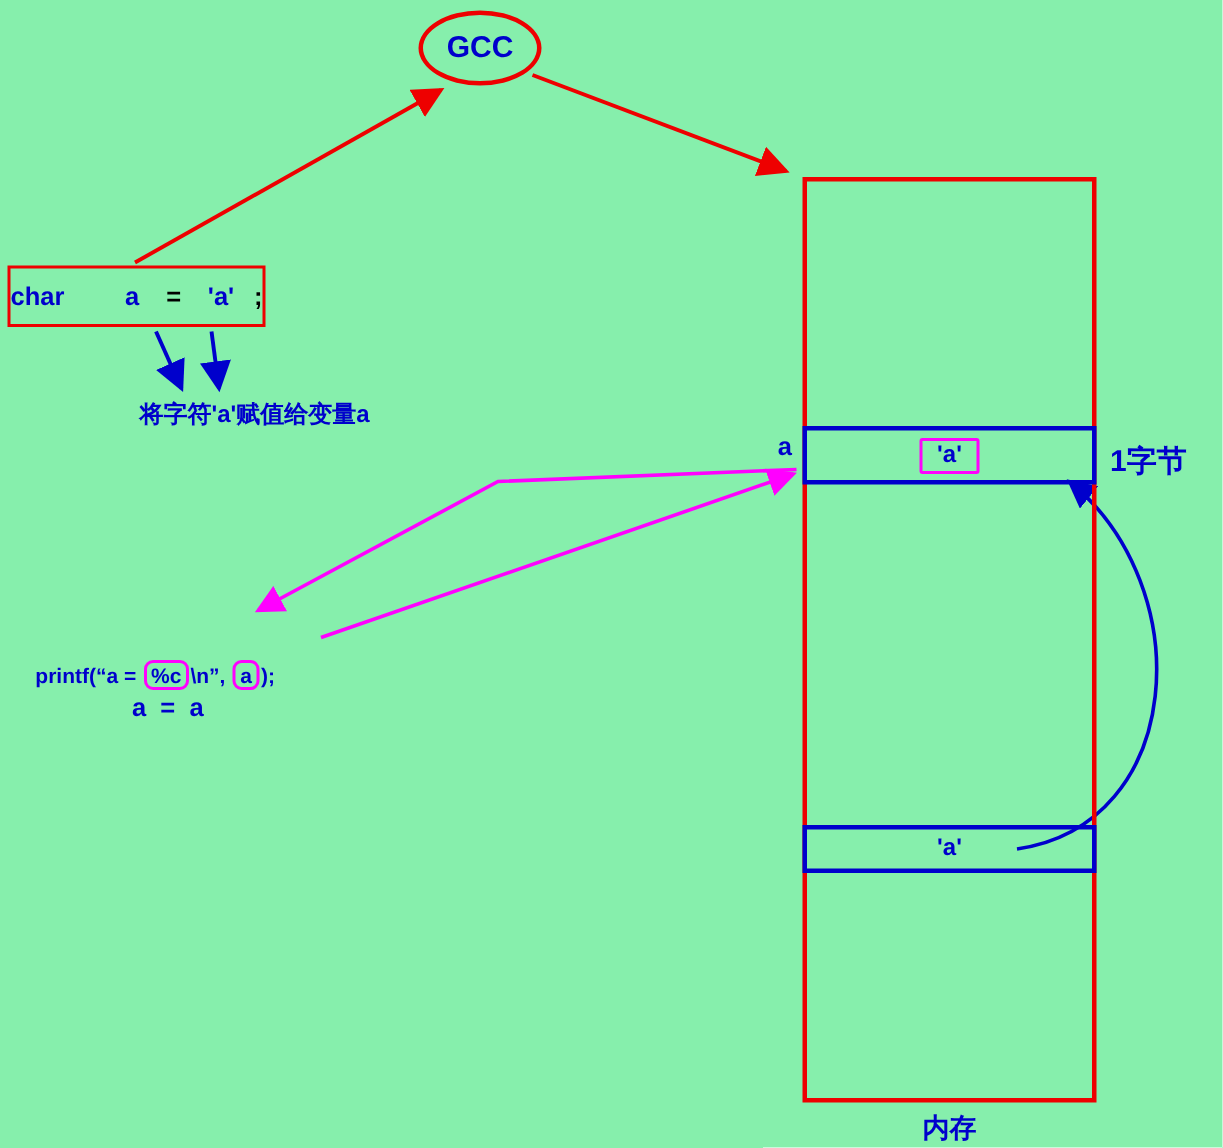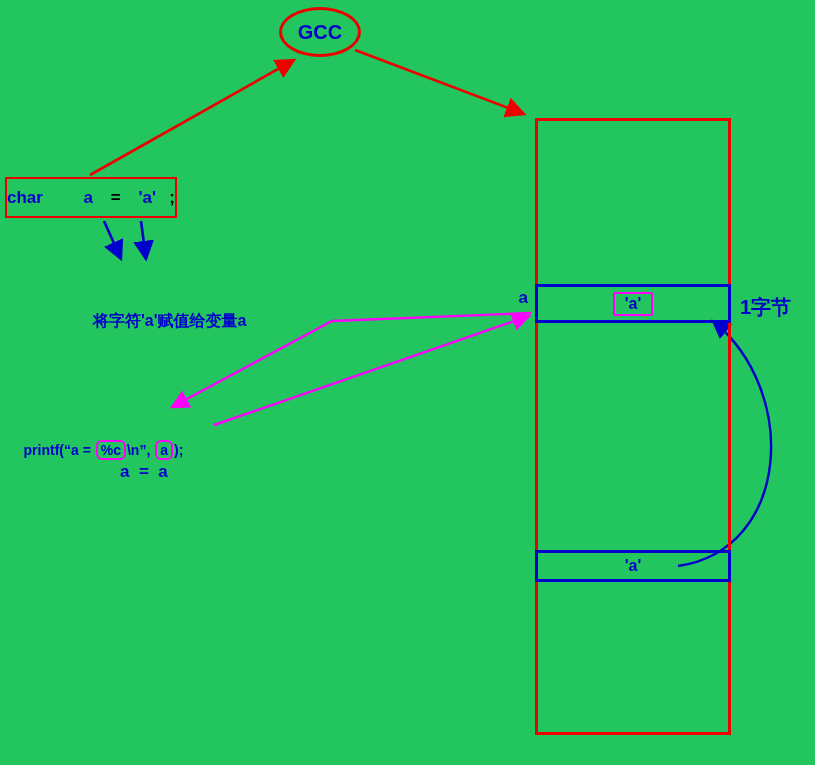--- a/index.html
+++ b/index.html
@@ -1,19 +1,19 @@
 <!DOCTYPE html>
 <html><head>
 <meta charset="utf-8">
 <style>
   html,body{margin:0;padding:0;background:#ffffff;}
   .stage{
     position:relative;
     width:815px;height:765px;
-    background:#22c55e;
+    background:#86efac;
     font-family:"Liberation Sans", sans-serif;
     overflow:hidden;
   }
   .abs{position:absolute;}
   svg.overlay{position:absolute;left:0;top:0;pointer-events:none;}
 
   .gcc-ellipse{
     left:279px;top:7px;width:82px;height:50px;
     border:3px solid #ee0000;border-radius:50%;
     display:flex;align-items:center;justify-content:center;
@@ -25,21 +25,21 @@
     left:5px;top:177px;width:172px;height:41px;
     border:2px solid #ee0000;box-sizing:border-box;
     display:flex;align-items:center;justify-content:space-between;
     font-size:17px;font-weight:bold;white-space:pre;
   }
   .tok-blue{color:#0000cc;}
   .tok-black{color:#000000;}
 
   .annotation{
     left:93px;top:266px;
-    color:#0000cc;font-weight:bold;font-size:16px;margin-top:45px;
+    color:#0000cc;font-weight:bold;font-size:16px;
   }
 
   .mem-rect{
     left:535px;top:118px;width:196px;height:617px;
     border:3px solid #ee0000;box-sizing:border-box;
   }
   .mem-row-top{
     left:535px;top:284px;width:196px;height:39px;
     border:3px solid #0000cc;box-sizing:border-box;
     display:flex;align-items:center;justify-content:center;
@@ -73,21 +73,21 @@
     color:#0000cc;font-weight:bold;font-size:14px;white-space:pre;
   }
   .fmt-box{
     display:inline-block;
     border:2px solid #ff00ff;border-radius:6px;
     padding:0 3px;margin:0 1px;
     color:#0000cc;
   }
   .output-line{
     left:88px;top:462px;
-    color:#0000cc;font-weight:bold;font-size:17px;white-space:pre;margin-left:32px;
+    color:#0000cc;font-weight:bold;font-size:17px;white-space:pre;
   }
 </style>
 </head>
 <body>
 
 <div class="stage">
 
   <svg class="overlay" width="815" height="765" viewBox="0 0 815 765">
     <defs>
       <marker id="head-red" markerWidth="9" markerHeight="8" refX="7" refY="4" orient="auto">
@@ -137,20 +137,21 @@
   </div>
 
   <div class="abs var-label">a</div>
 
   <div class="abs byte-label">1字节</div>
 
   <div class="abs mem-row-bottom">
     <span>'a'</span>
   </div>
 
+  <div class="abs mem-label">内存</div>
 
   <div class="abs printf-line">
     <span>printf(“a = </span><span class="fmt-box">%c</span><span>\n”, </span><span class="fmt-box">a</span><span>);</span>
   </div>
 
   <div class="abs output-line">a  =  a</div>
 
 </div>
 
 </body></html>

